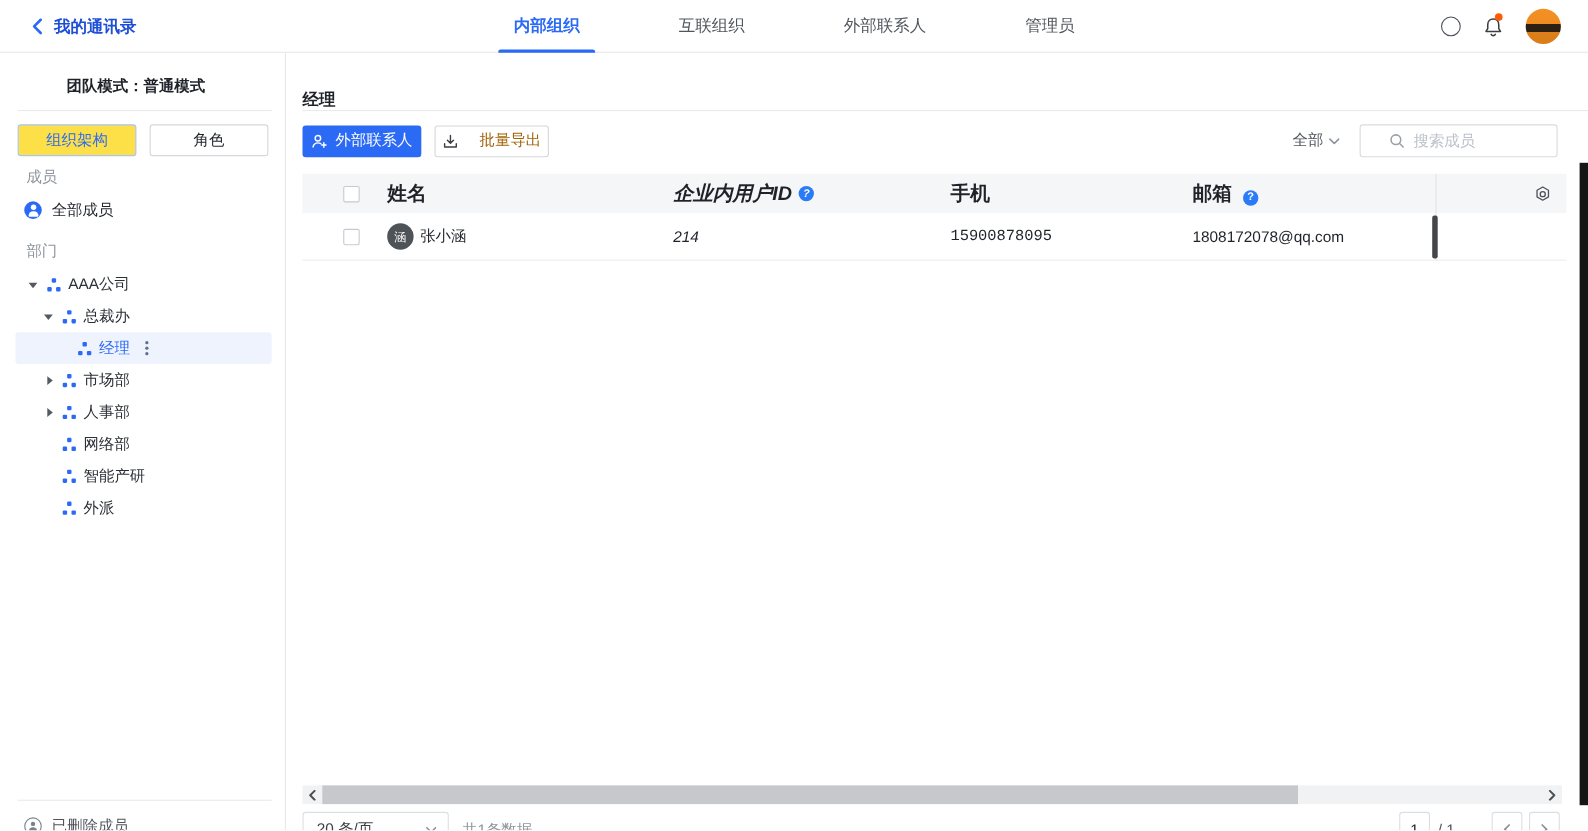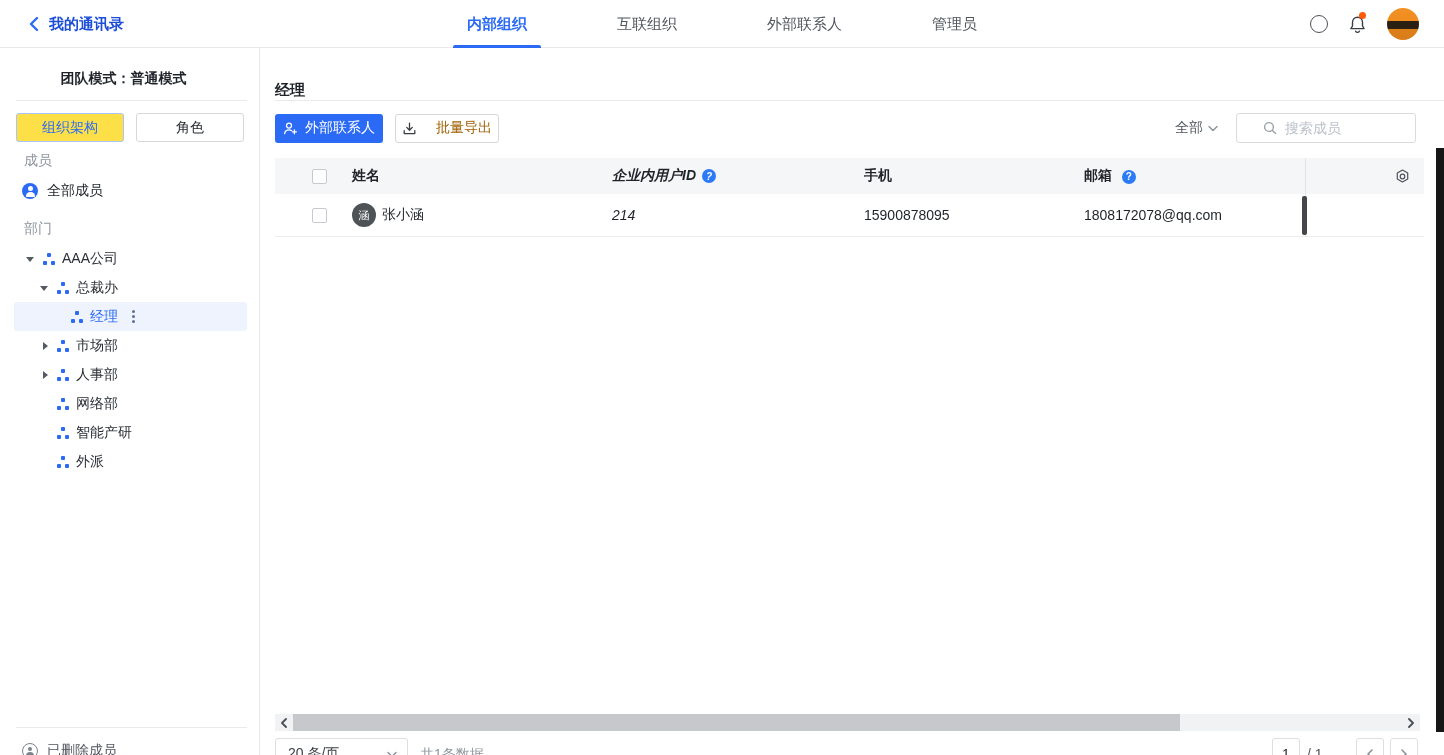--- a/index.html
+++ b/index.html
@@ -79,24 +79,24 @@
   .filter { display: flex; align-items: center; gap: 5px; color: #51565d; cursor: pointer; margin-right: 18px; }
   .search-box { width: 180px; height: 30px; border: 1px solid #d9dbde; border-radius: 3px; display: flex; align-items: center; padding: 0 26px; gap: 6px; background: #fff; }
   .search-box input { border: none; outline: none; flex: 1; font-size: 14px; color: #1f2329; font-family: inherit; min-width: 0; }
   .search-box input::placeholder { color: #bcc1c9; }
 
   .thead { position: absolute; top: 110px; left: 15px; width: 1149px; height: 36px; background: #F5F6F7; display: flex; align-items: center; }
   .trow { position: absolute; top: 146px; left: 15px; width: 1149px; height: 43px; background: #fff; display: flex; align-items: center; border-bottom: 1px solid #eceded; }
   .c-cb { width: 71px; padding-left: 37px; display: flex; align-items: center; }
   .c-name { width: 260px; padding-left: 6px; display: flex; align-items: center; gap: 6px; }
   .c-id { width: 252px; padding-left: 6px; display: flex; align-items: center; gap: 6px; font-style: italic; }
-  .c-phone { width: 220px; padding-left: 6px; }
+  .c-phone { width: 220px; padding-left: 6px; font-family: Liberation Mono, monospace; }
   .c-email { width: 227px; padding-left: 6px; }
   .c-fixed { width: 119px; display: flex; align-items: center; justify-content: flex-end; padding-right: 13px; }
-  .th-label { font-weight: 700; font-size: 14px; color: #1f2329; }
+  .th-label { font-weight: 700; font-size: 18px; color: #1f2329; }
   input[type=checkbox] { appearance: none; -webkit-appearance: none; width: 15px; height: 15px; border: 1px solid #c6cad0;
     border-radius: 2px; background: #fff; margin: 0; cursor: pointer; }
   .help-badge { width: 14px; height: 14px; border-radius: 50%; background: #2b7bf6; color: #fff; display: inline-flex;
     align-items: center; justify-content: center; font-size: 10px; font-weight: 700; cursor: pointer; }
   .help-badge::before { content: "?"; }
   .row-avatar { width: 24px; height: 24px; border-radius: 50%; background: #4e5358; color: #fff; font-size: 11px;
     display: flex; align-items: center; justify-content: center; flex: 0 0 24px; }
   .cell-text { font-size: 14px; color: #1f2329; }
 
   .fixed-divider { position: absolute; left: 1045px; top: 110px; width: 1px; height: 79px; background: #e2e3e5; }

